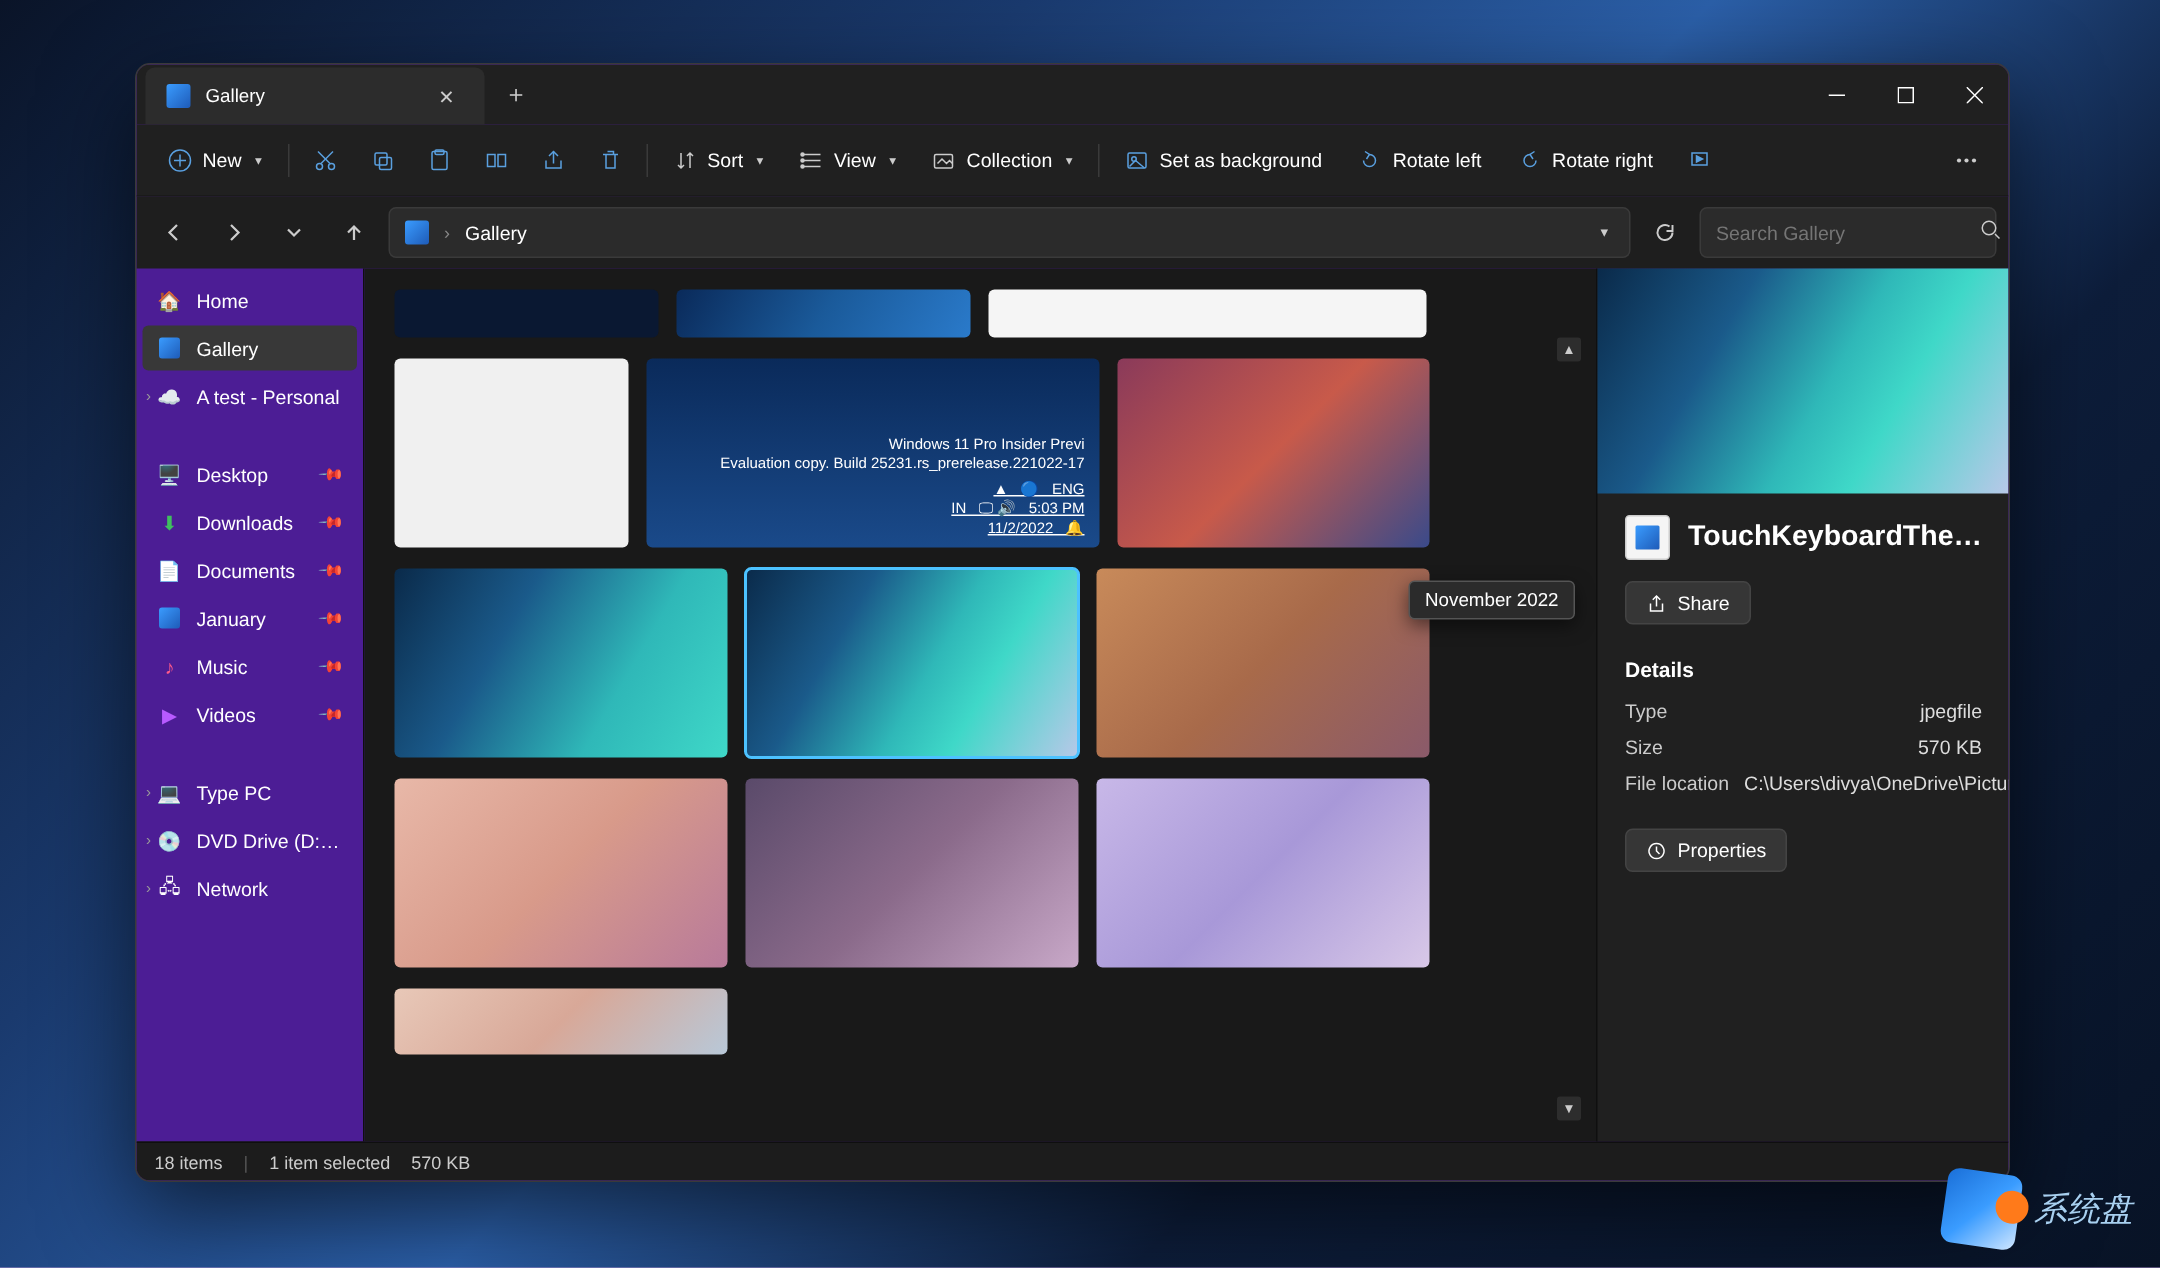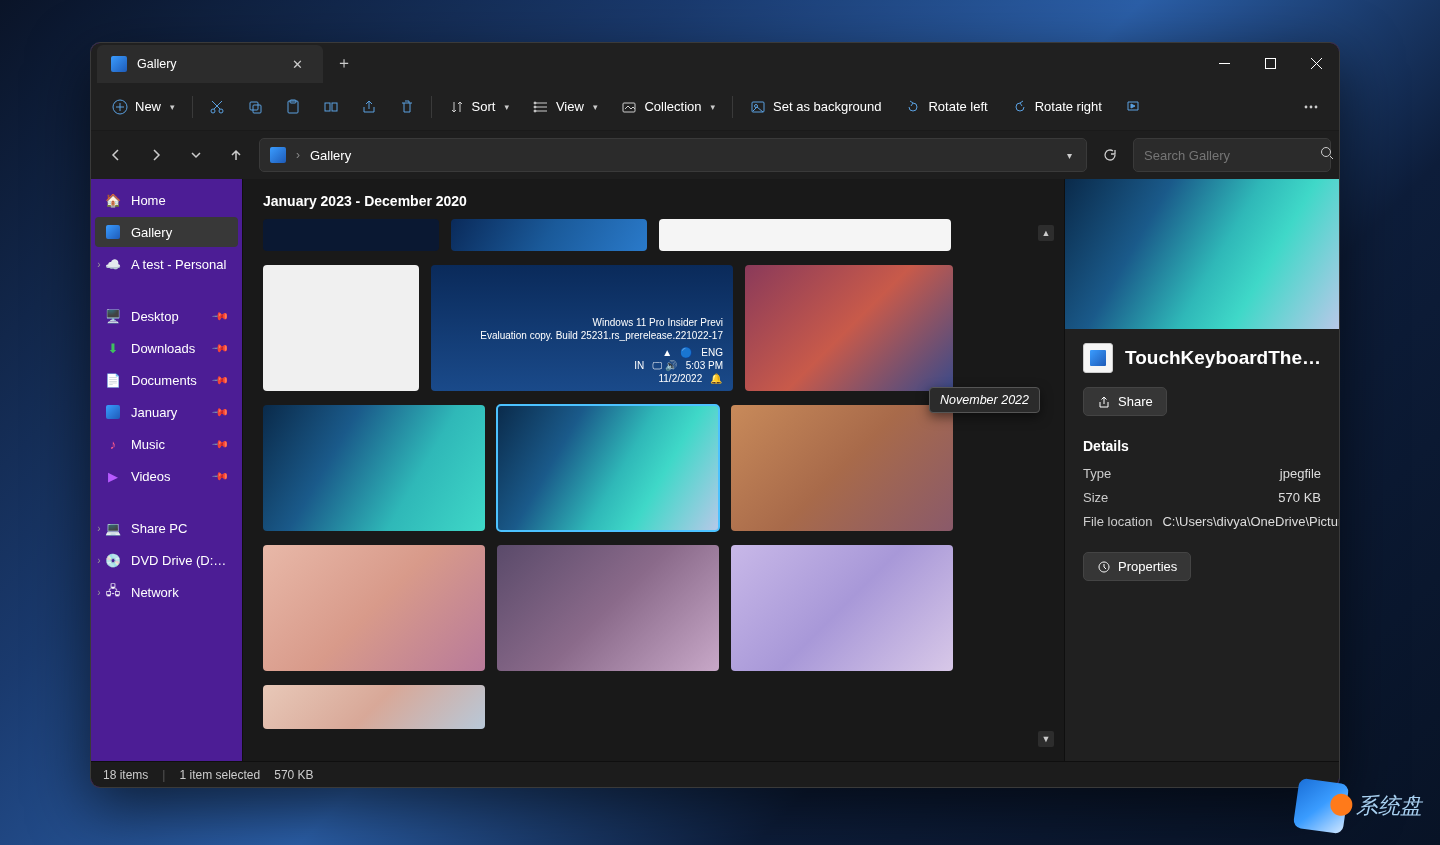--- a/index.html
+++ b/index.html
@@ -341,70 +341,69 @@
         </div>
       <div class="sb-item">
           <span class="sb-icon" style="color:#b85aff">▶</span>
           <span>Videos</span>
           <span class="pin">📌</span>
         </div>
       <div class="sb-gap"></div>
       <div class="sb-item">
           <span class="chev">›</span>
           <span class="sb-icon">💻</span>
-          <span>Share PC</span>
+          <span>Type PC</span>
         </div>
       <div class="sb-item">
           <span class="chev">›</span>
           <span class="sb-icon">💿</span>
           <span style="white-space:nowrap;overflow:hidden;text-overflow:ellipsis;">DVD Drive (D:) CCC</span>
         </div>
       <div class="sb-item">
           <span class="chev">›</span>
           <span class="sb-icon">🖧</span>
           <span>Network</span>
         </div>
     </div>
 
     <div class="content">
-      <div class="section-title">January 2023 - December 2020</div>
       <div class="scroll-arrow" style="top:46px">▲</div>
       <div class="scroll-arrow" style="bottom:14px">▼</div>
 
       <div class="grid" style="margin-bottom:14px;">
         <div class="thumb row1" style="width:176px;background:#0a1832;"></div>
         <div class="thumb row1" style="width:196px;background:linear-gradient(120deg,#0a2a5a,#1a5a9a,#2a7aca);"></div>
         <div class="thumb row1" style="width:292px;background:#f5f5f5;"></div>
       </div>
 
       <div class="grid" style="margin-bottom:14px;">
         <div class="thumb" style="width:156px;height:126px;background:#f0f0f0;"></div>
         <div class="thumb" style="width:302px;height:126px;background:linear-gradient(180deg,#0a2a5a,#1a4a8a);position:relative;">
-          <div style="position:absolute;right:10px;bottom:6px;text-align:right;color:#fff;font-size:10px;line-height:1.3;">Windows 11 Pro Insider Previ<br>Evaluation copy. Build 25231.rs_prerelease.221022-17<br><span style="display:inline-flex;align-items:center;gap:10px;margin-top:4px;">▲ &nbsp; 🔵 &nbsp; ENG<br>IN &nbsp; 🖵 🔊 &nbsp; 5:03 PM<br>11/2/2022 &nbsp; 🔔</span></div>
+          <div style="position:absolute;right:10px;bottom:6px;text-align:right;color:#fff;font-size:10px;line-height:1.3;">Windows 11 Pro Insider Previ<br>Evaluation copy. Build 25231.rs_prerelease.221022-17<br><span style="display:inline-flex;align-items:center;gap:10px;margin-top:4px;text-decoration:underline;">▲ &nbsp; 🔵 &nbsp; ENG<br>IN &nbsp; 🖵 🔊 &nbsp; 5:03 PM<br>11/2/2022 &nbsp; 🔔</span></div>
         </div>
         <div class="thumb" style="width:208px;height:126px;background:linear-gradient(135deg,#8a3a5a,#c85a4a,#3a4a8a);"></div>
       </div>
 
       <div class="grid" style="margin-bottom:14px;">
         <div class="thumb" style="width:222px;height:126px;background:linear-gradient(120deg,#0a2a4a,#1a5a8a,#2fb8b8,#3fd8c8);"></div>
         <div class="thumb sel" style="width:222px;height:126px;background:linear-gradient(120deg,#0a2a4a 0%,#1a5a8a 30%,#2fb8b8 55%,#3fd8c8 70%,#b8c8e8 100%);"></div>
         <div class="thumb" style="width:222px;height:126px;background:linear-gradient(135deg,#c88a5a,#a86a4a,#8a5a6a);"></div>
       </div>
 
       <div class="grid" style="margin-bottom:14px;">
         <div class="thumb" style="width:222px;height:126px;background:linear-gradient(135deg,#e8b8a8,#d89a8a,#b87a9a);"></div>
         <div class="thumb" style="width:222px;height:126px;background:linear-gradient(135deg,#5a4a6a,#8a6a8a,#c8a8c8);"></div>
         <div class="thumb" style="width:222px;height:126px;background:linear-gradient(135deg,#c8b8e8,#a898d8,#d8c8e8);"></div>
       </div>
 
       <div class="grid">
         <div class="thumb" style="width:222px;height:44px;background:linear-gradient(135deg,#e8c8b8,#d8a898,#b8c8d8);"></div>
       </div>
 
-      <div class="tooltip" style="right:24px;top:208px;font-style:italic;"><span>November 2022</span></div>
+      <div class="tooltip" style="right:14px;top:208px;"><span>November 2022</span></div>
     </div>
 
     <div class="details">
       <div class="preview"></div>
       <div class="d-body">
         <div class="d-title-row">
           <div class="d-type-icon"></div>
           <div class="d-title">TouchKeyboardThe…</div>
         </div>
         <div class="d-btn">

